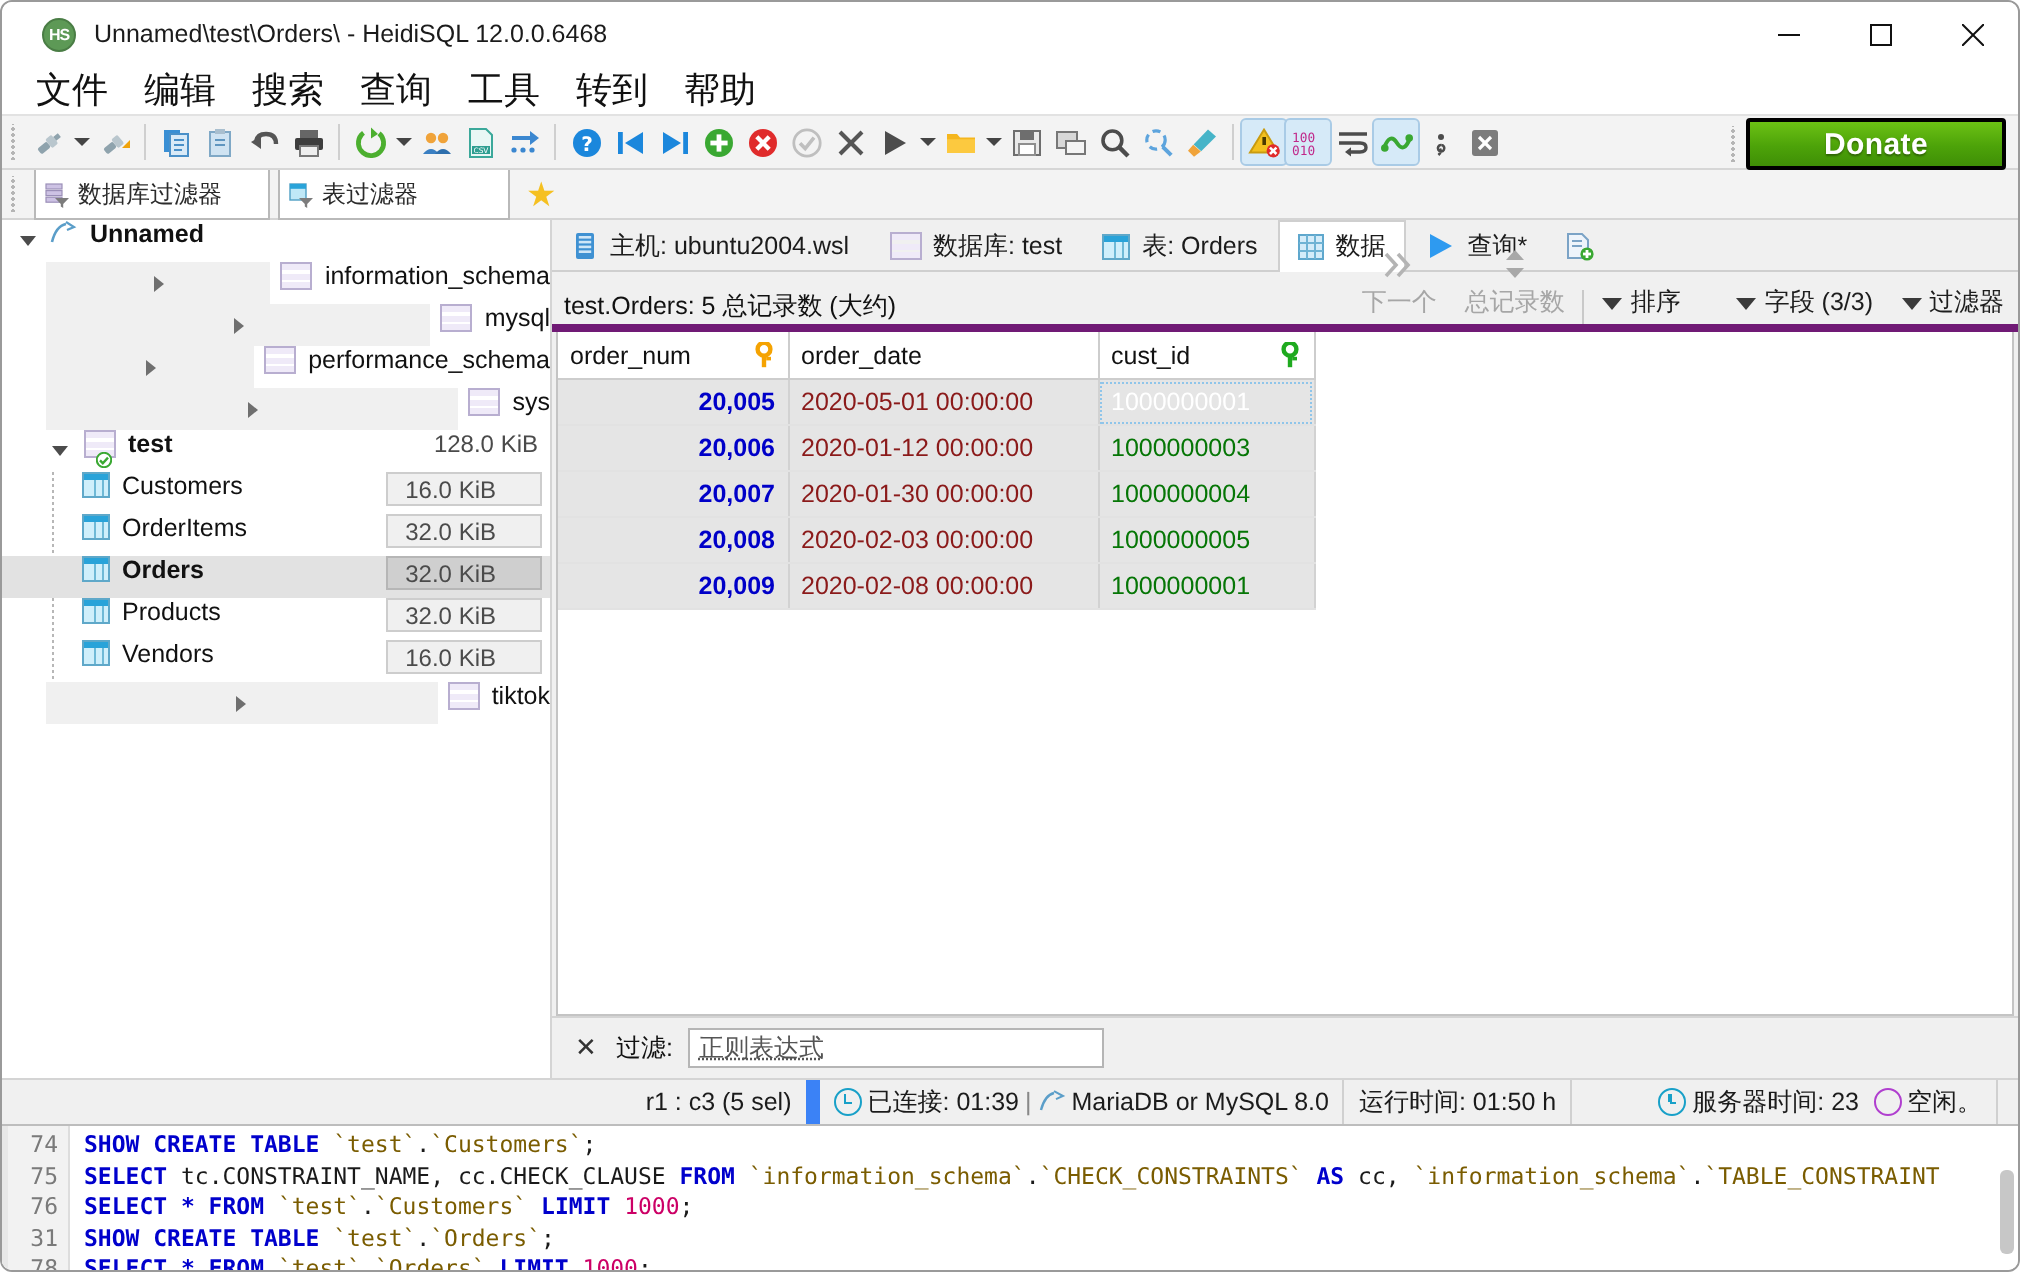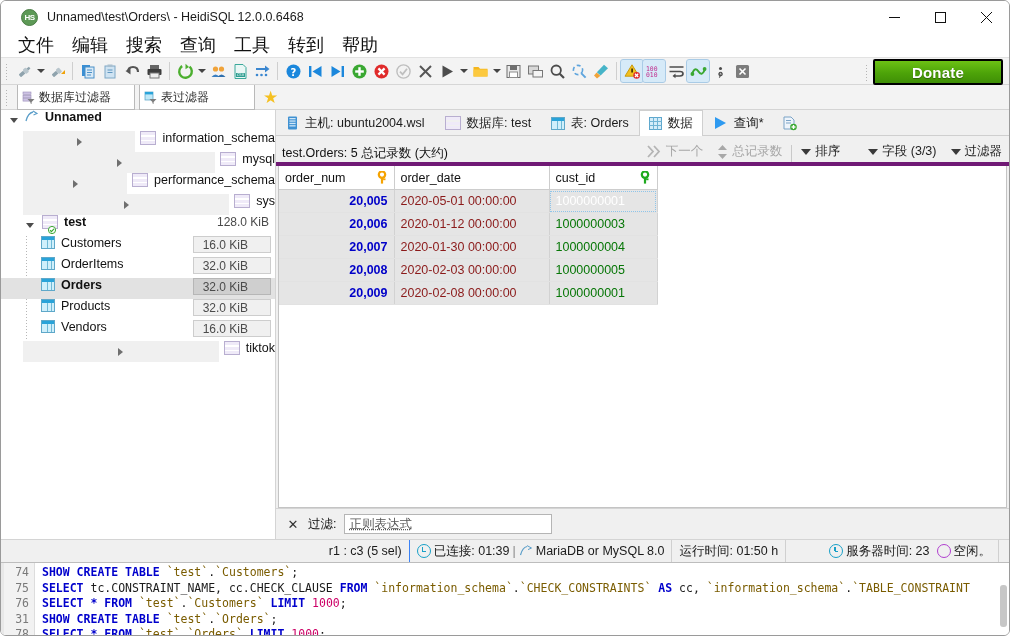--- a/index.html
+++ b/index.html
@@ -87,21 +87,21 @@
   .otab{height:24px;display:flex;align-items:center;padding:0 9px;font-size:12.5px;color:#1b1b1b;
         border:1px solid transparent;border-bottom:none;gap:6px;background:#f0f0f0;}
   .otab.active{background:#fff;border-color:#cfcfcf;height:25px;margin-bottom:-1px;}
 
   
   .gtools{height:26px;background:#f0f0f0;display:flex;align-items:flex-end;font-size:12.5px;color:#1d1d1d;
           border-bottom:4px solid #701a75;}
   .gt-info{margin-left:6px;color:#111;}
   .gt-spacer{flex:1;}
   .gt-btn{display:flex;align-items:center;gap:4px;padding:2px 7px;color:#1d1d1d;}
-  .gt-btn.dis{color:#a6a6a6;}
+  .gt-btn.dis{color:#a6a6a6;flex-direction:column;}
   .gt-sep{width:1px;height:17px;background:#c9c9c9;margin:0 2px;}
   .caret{width:0;height:0;border-left:5px solid transparent;border-right:5px solid transparent;
          border-top:6px solid #3a3a3a;}
 
   
   .gridwrap{flex:1;background:#fff;margin:0 2px 0 2px;border:1px solid #c4c4c4;border-top:none;
             position:relative;overflow:hidden;}
   table.grid{border-collapse:collapse;font-size:12.5px;table-layout:fixed;}
   table.grid th{height:23px;background:#fff;border-right:1px solid #cdcdcd;border-bottom:1px solid #cdcdcd;
      font-weight:normal;text-align:left;padding:0 6px;color:#111;font-size:12.5px;position:relative;}
@@ -119,21 +119,21 @@
            border-top:1px solid #d4d4d4;}
   .gf-x{font-size:13px;color:#333;width:14px;text-align:center;}
   .gf-lbl{font-size:12.5px;color:#111;}
   .gf-input{width:208px;height:20px;background:#fff;border:1px solid #b5b5b5;display:flex;align-items:center;
             padding:0 4px;box-sizing:border-box;font-size:12.5px;color:#5a5a5a;}
 
   
   .status{height:22px;background:#f0f0f0;border-top:1px solid #d4d4d4;display:flex;align-items:center;
           font-size:12.5px;color:#1b1b1b;}
   .sbox{height:22px;display:flex;align-items:center;padding:0 7px;gap:4px;border-right:1px solid #d0d0d0;}
-  .sbox.first{flex:1;justify-content:flex-end;border-right:1px solid #3b82f6;}
+  .sbox.first{flex:1;justify-content:flex-end;border-right:7px solid #3b82f6;}
   .clock{width:12px;height:12px;border-radius:50%;border:1.6px solid #18a0c8;position:relative;display:inline-block;}
   .clock:before{content:"";position:absolute;left:4px;top:2px;width:1.4px;height:4px;background:#18a0c8;}
   .clock:after{content:"";position:absolute;left:4.5px;top:5.5px;width:3.5px;height:1.4px;background:#18a0c8;}
   .ocirc{width:12px;height:12px;border-radius:50%;border:1.6px solid #b03fcf;display:inline-block;}
 
   
   .sqllog{height:82px;background:#fff;border-top:1px solid #bdbdbd;display:flex;overflow:hidden;position:relative;
           font-family:"DejaVu Sans Mono","Liberation Mono",monospace;font-size:11.5px;}
   .gutter{width:34px;background:#f2f2f2;border-right:1px solid #ddd;text-align:right;padding-right:5px;
           color:#7a7a7a;box-sizing:border-box;padding-top:2px;}

